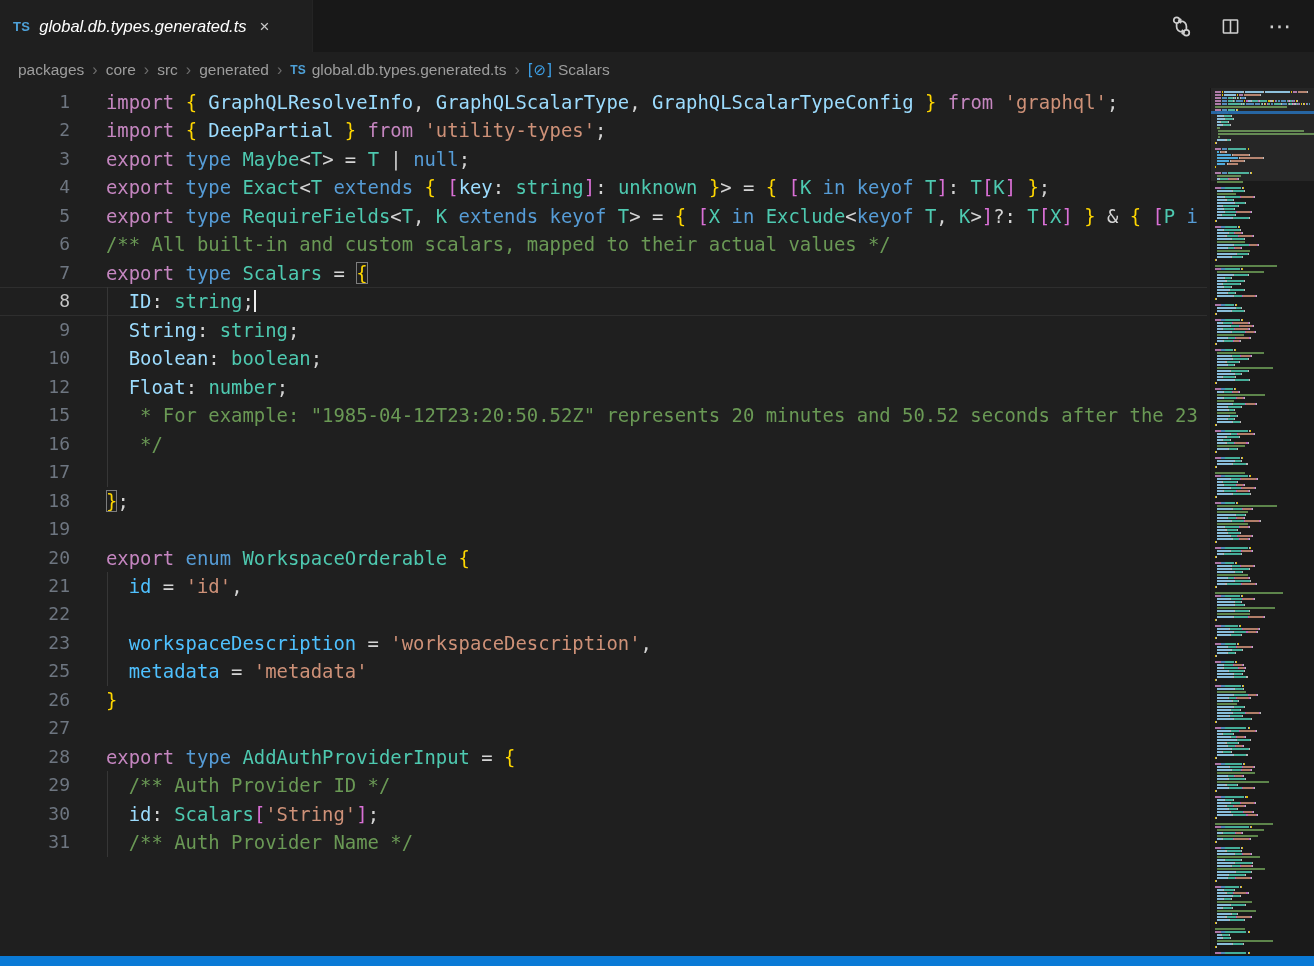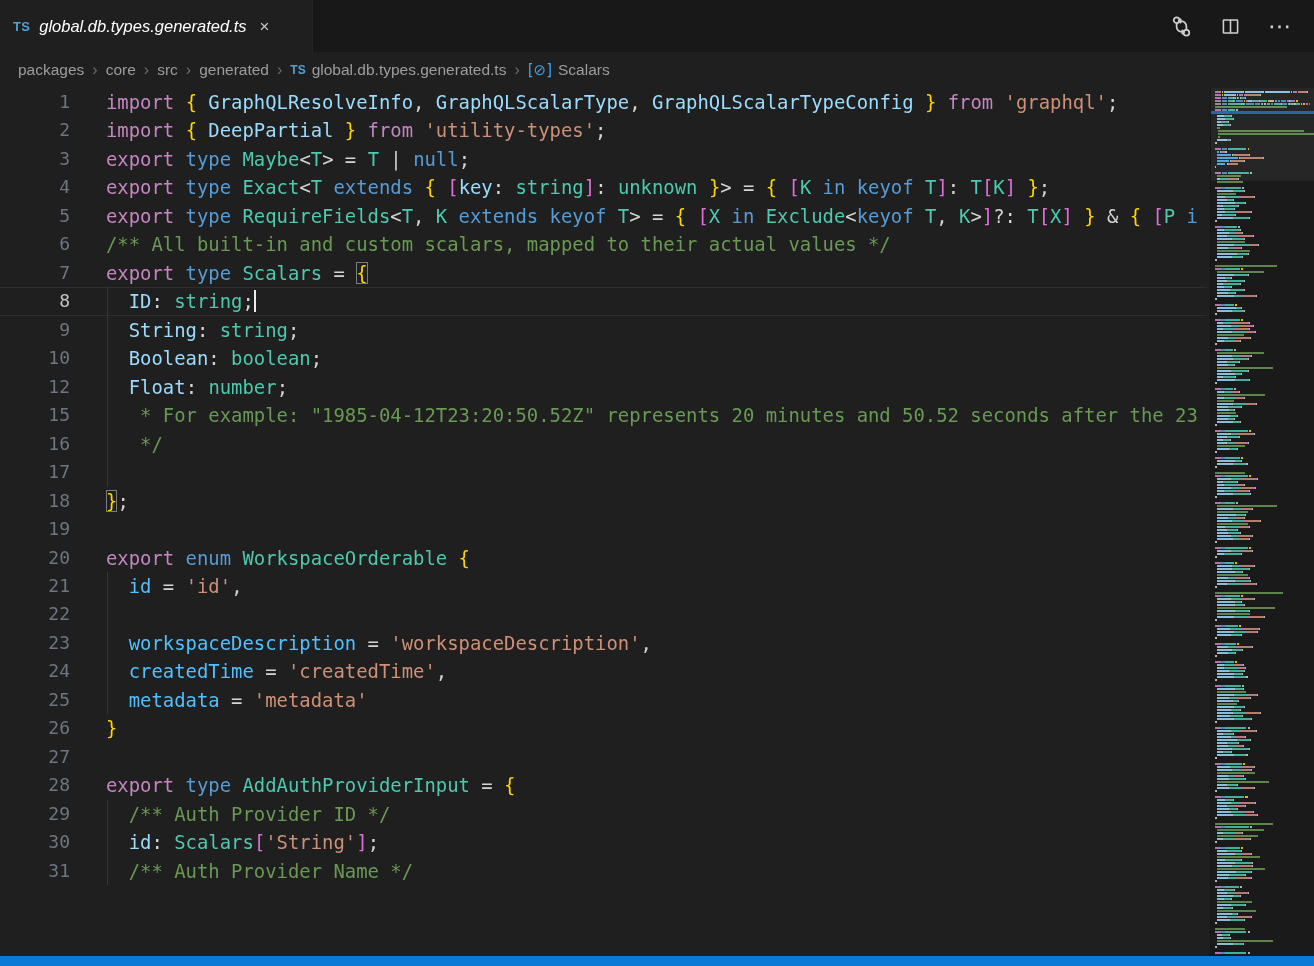--- a/index.html
+++ b/index.html
@@ -107,21 +107,20 @@
         <div class="row"><span class="ln">12</span><span class="guide"></span><span class="codetxt"><span style="color: rgb(156, 220, 254);">  Float</span><span style="color: rgb(212, 212, 212);">: </span><span style="color: rgb(78, 201, 176);">number</span><span style="color: rgb(212, 212, 212);">;</span></span></div>
         <div class="row"><span class="ln">15</span><span class="guide"></span><span class="codetxt"><span style="color: rgb(106, 153, 85);">   * For example: "1985-04-12T23:20:50.52Z" represents 20 minutes and 50.52 seconds after the 23</span></span></div>
         <div class="row"><span class="ln">16</span><span class="guide"></span><span class="codetxt"><span style="color: rgb(106, 153, 85);">   */</span></span></div>
         <div class="row"><span class="ln">17</span><span class="guide"></span></div>
         <div class="row"><span class="ln">18</span><span class="codetxt"><span class="bbox" style="color: rgb(255, 215, 0);">}</span><span style="color: rgb(212, 212, 212);">;</span></span></div>
         <div class="row"><span class="ln">19</span><span class="codetxt"></span></div>
         <div class="row"><span class="ln">20</span><span class="codetxt"><span style="color: rgb(197, 134, 192);">export</span><span style="color: rgb(86, 156, 214);"> enum</span><span style="color: rgb(78, 201, 176);"> WorkspaceOrderable</span><span style="color: rgb(212, 212, 212);"> </span><span style="color: rgb(255, 215, 0);">{</span></span></div>
         <div class="row"><span class="ln">21</span><span class="guide"></span><span class="codetxt"><span style="color: rgb(79, 193, 255);">  id</span><span style="color: rgb(212, 212, 212);"> = </span><span style="color: rgb(206, 145, 120);">'id'</span><span style="color: rgb(212, 212, 212);">,</span></span></div>
         <div class="row"><span class="ln">22</span><span class="guide"></span></div>
         <div class="row"><span class="ln">23</span><span class="guide"></span><span class="codetxt"><span style="color: rgb(79, 193, 255);">  workspaceDescription</span><span style="color: rgb(212, 212, 212);"> = </span><span style="color: rgb(206, 145, 120);">'workspaceDescription'</span><span style="color: rgb(212, 212, 212);">,</span></span></div>
-        <div class="row"><span class="ln">24</span><span class="guide"></span><span class="codetxt"><span style="color: rgb(79, 193, 255);">  createdTime</span><span style="color: rgb(212, 212, 212);"> = </span><span style="color: rgb(206, 145, 120);">'createdTime'</span><span style="color: rgb(212, 212, 212);">,</span></span></div>
         <div class="row"><span class="ln">25</span><span class="guide"></span><span class="codetxt"><span style="color: rgb(79, 193, 255);">  metadata</span><span style="color: rgb(212, 212, 212);"> = </span><span style="color: rgb(206, 145, 120);">'metadata'</span></span></div>
         <div class="row"><span class="ln">26</span><span class="codetxt"><span style="color: rgb(255, 215, 0);">}</span></span></div>
         <div class="row"><span class="ln">27</span><span class="codetxt"></span></div>
         <div class="row"><span class="ln">28</span><span class="codetxt"><span style="color: rgb(197, 134, 192);">export</span><span style="color: rgb(86, 156, 214);"> type</span><span style="color: rgb(78, 201, 176);"> AddAuthProviderInput</span><span style="color: rgb(212, 212, 212);"> = </span><span style="color: rgb(255, 215, 0);">{</span></span></div>
         <div class="row"><span class="ln">29</span><span class="guide"></span><span class="codetxt"><span style="color: rgb(106, 153, 85);">  /** Auth Provider ID */</span></span></div>
         <div class="row"><span class="ln">30</span><span class="guide"></span><span class="codetxt"><span style="color: rgb(156, 220, 254);">  id</span><span style="color: rgb(212, 212, 212);">: </span><span style="color: rgb(78, 201, 176);">Scalars</span><span style="color: rgb(218, 112, 214);">[</span><span style="color: rgb(206, 145, 120);">'String'</span><span style="color: rgb(218, 112, 214);">]</span><span style="color: rgb(212, 212, 212);">;</span></span></div>
         <div class="row"><span class="ln">31</span><span class="guide"></span><span class="codetxt"><span style="color: rgb(106, 153, 85);">  /** Auth Provider Name */</span></span></div>
       </div>
     <div class="minimap">
       <div id="minimap-rows">

